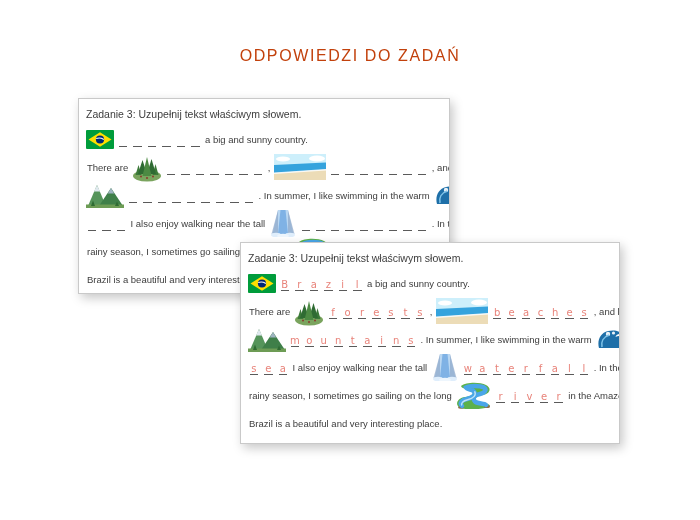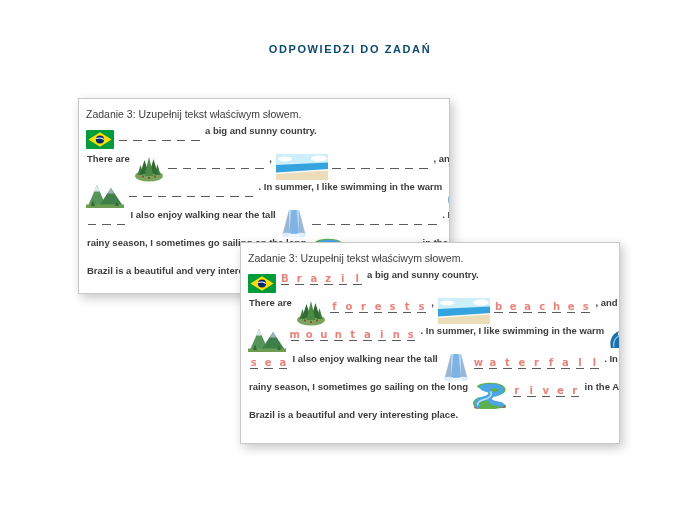--- a/index.html
+++ b/index.html
@@ -2,37 +2,37 @@
 <html><head>
 <meta charset="utf-8">
 <style>
   html,body{margin:0;padding:0;}
   body{
     width:700px;height:520px;position:relative;overflow:hidden;
     background:#ffffff;font-family:"Liberation Sans",sans-serif;
   }
   .page-title{
     position:absolute;top:36px;left:0;width:100%;
-    text-align:center;font-size:11px;font-weight:bold;
-    letter-spacing:1.6px;color:#0c4a6e;
+    text-align:center;font-size:16px;font-weight:normal;
+    letter-spacing:1.6px;color:#c2410c;
   }
   .card{
     position:absolute;background:#ffffff;
     border:1px solid #c9c9c9;
     box-shadow:3px 4px 10px rgba(0,0,0,0.22);
     padding:6px 7px;box-sizing:border-box;overflow:hidden;
   }
   .card-blank{left:78px;top:98px;width:372px;height:196px;z-index:1;}
   .card-answers{left:240px;top:242px;width:380px;height:202px;z-index:2;}
   .ws-header{
     display:block;font-size:10.5px;color:#3d3d3d;margin:3px 0 5px 0;
   }
   .line{
-    display:flex;white-space:nowrap;
-    height:28px;gap:3px;font-weight:bold;
+    display:flex;align-items:center;white-space:nowrap;
+    height:28px;gap:3px;
   }
   .text{font-size:9.5px;color:#3d3d3d;padding:0 1px;}
   .icon{display:inline-flex;align-items:center;flex:0 0 auto;}
   .blank{
     display:inline-flex;align-items:flex-end;justify-content:center;
     width:8.5px;height:15px;border-bottom:1.4px solid #5a5a5a;
     margin:0 1.5px;flex:0 0 auto;
   }
   .blank .letter{
     font-family:"DejaVu Sans",sans-serif;

